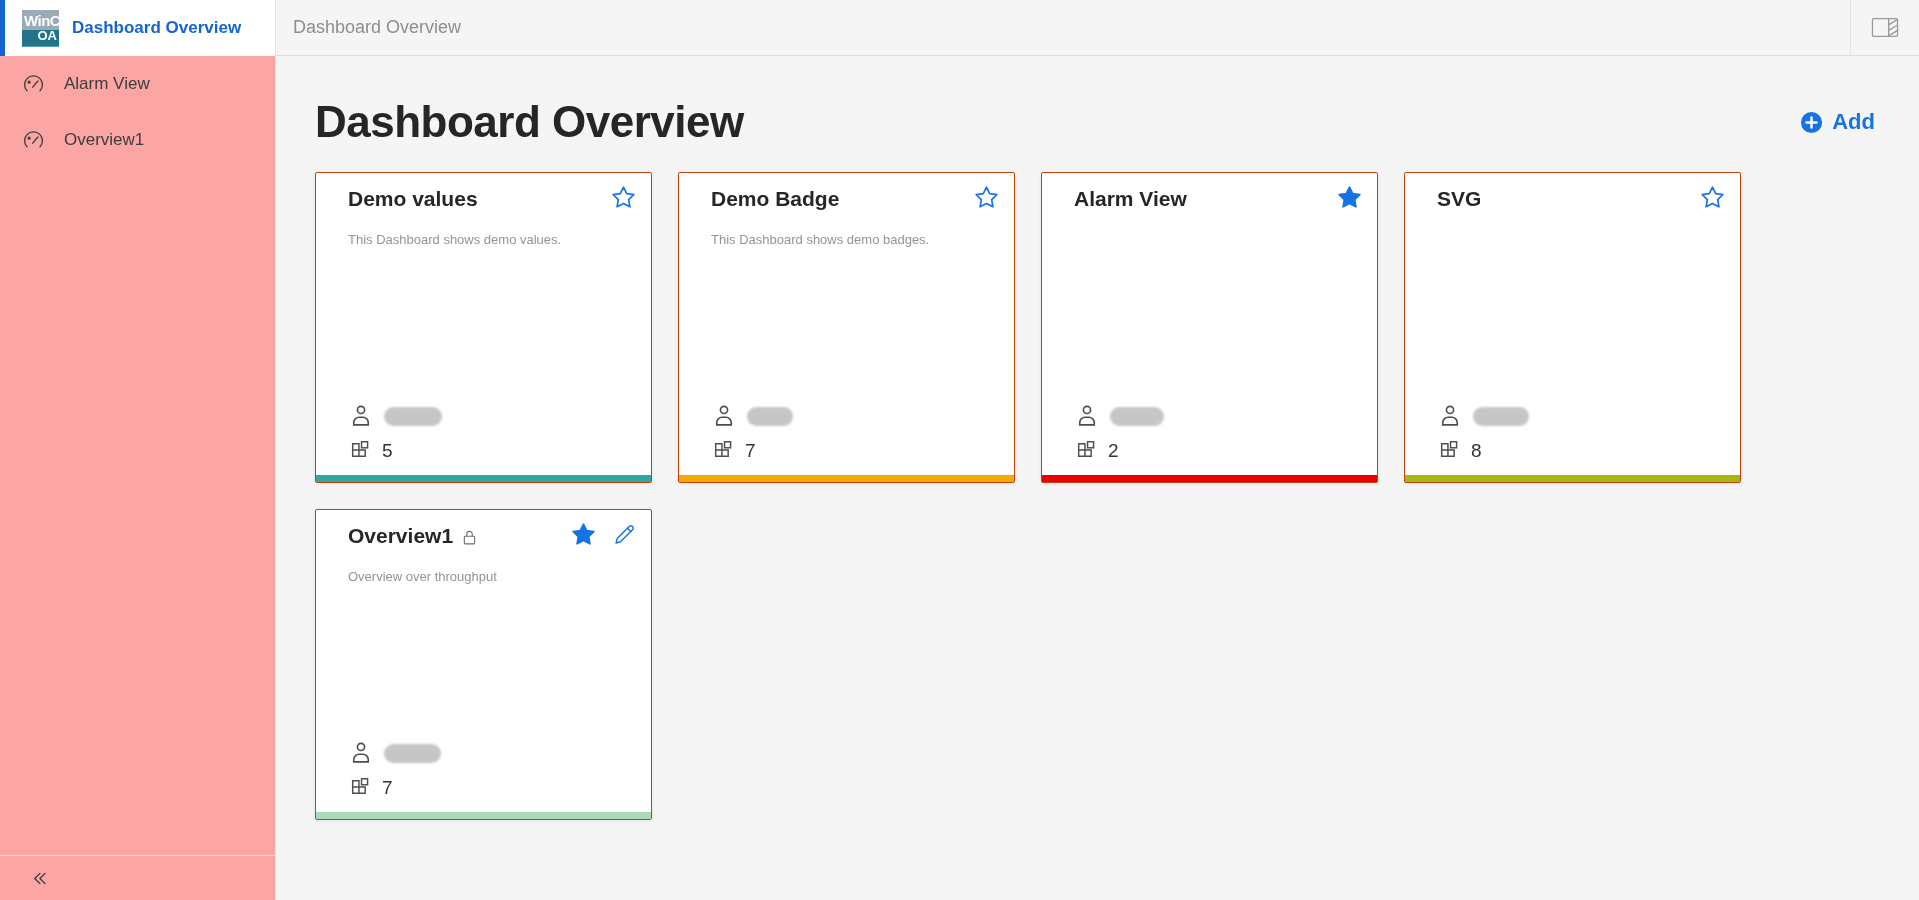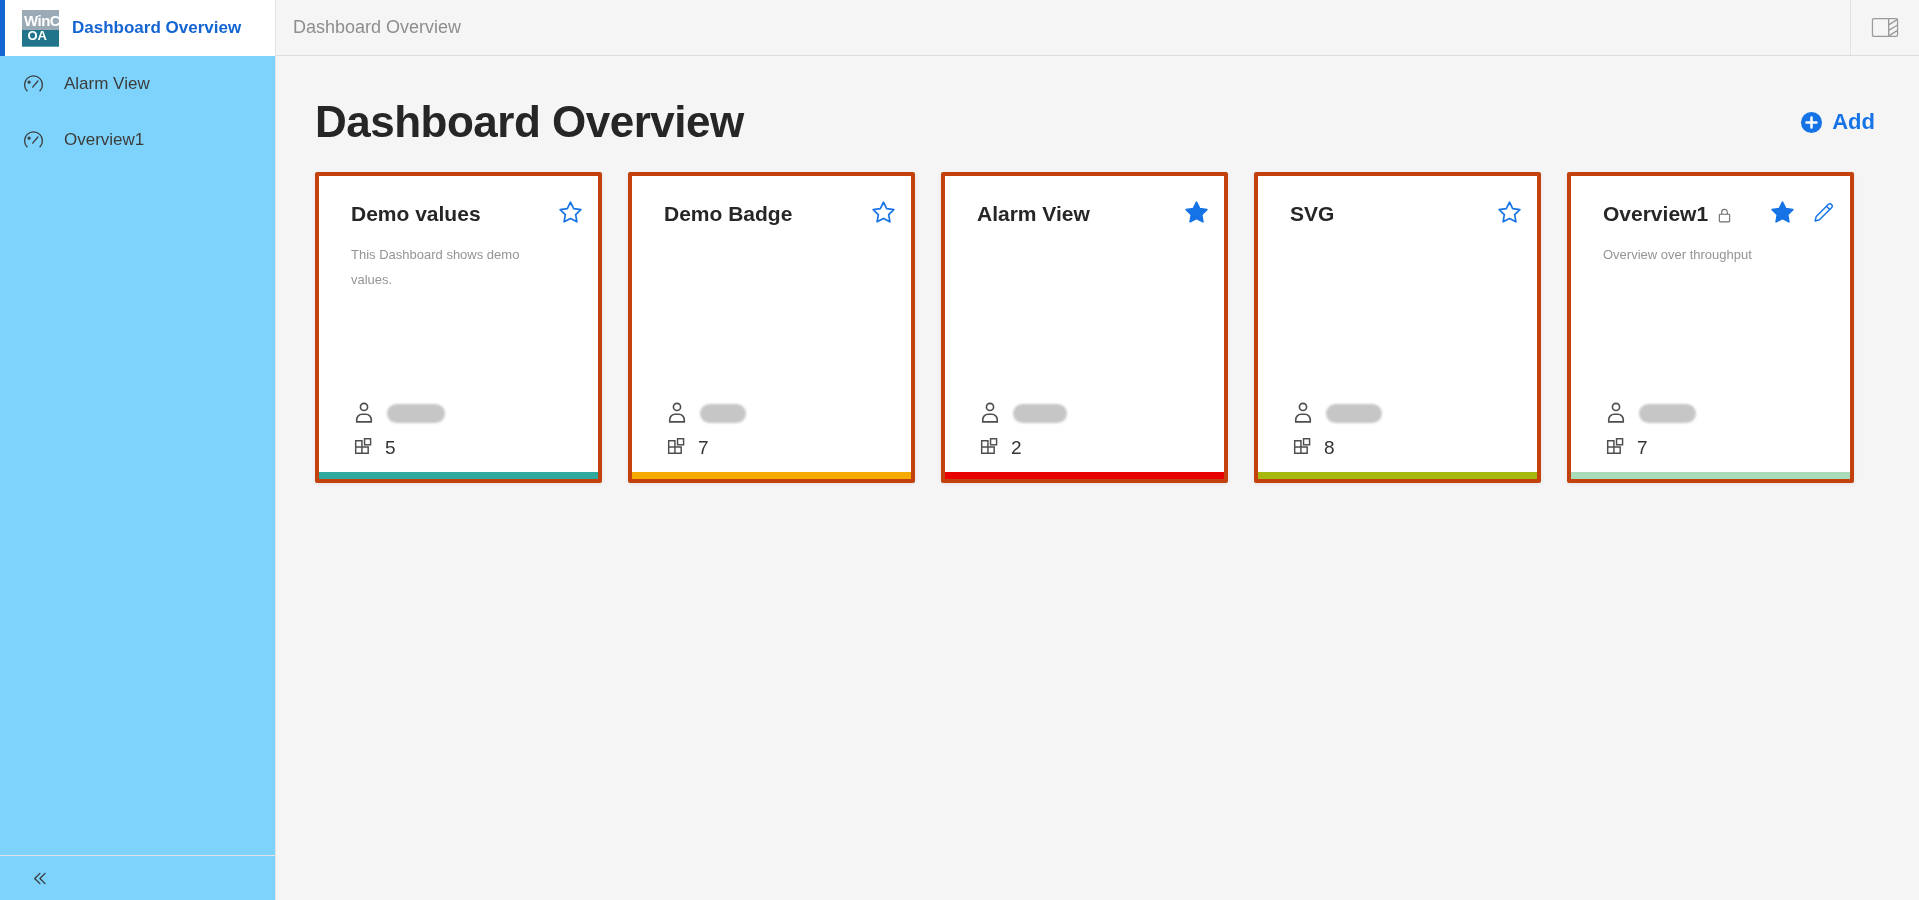--- a/index.html
+++ b/index.html
@@ -6,33 +6,33 @@
   html,body { margin:0; padding:0; }
   body {
     width:1919px; height:900px; overflow:hidden;
     font-family:"Liberation Sans", sans-serif;
     background:#f5f5f5; color:#262626;
   }
   .app { display:flex; width:1919px; height:900px; }
 
   
   .sidebar {
-    width:276px; flex-shrink:0; background:#7dd3fc;
+    width:276px; flex-shrink:0; background:#fca5a5;
     border-right:1px solid #e3e3e3; position:relative;
   }
   .sidebar-header {
     height:56px; background:#ffffff; display:flex; align-items:center;
     padding-left:22px; position:relative; cursor:pointer;
   }
   .active-bar { position:absolute; left:0; top:0; width:5px; height:56px; background:#1464d2; }
   .logo { width:37px; height:37px; margin-right:13px; overflow:hidden; flex-shrink:0; }
   .logo-top { height:20px; background:#9aabb5; color:#fff; font-size:15px; font-weight:bold;
               line-height:21px; padding-left:2px; letter-spacing:-0.5px; white-space:nowrap; }
   .logo-mid { height:16px; background:#21758a; color:#fff; font-size:13px; font-weight:bold;
-              line-height:12px; text-align:right; padding-right:12px; }
+              line-height:12px; text-align:right; padding-right:2px; }
   .logo-bot { height:4px; background:#5ba4b0; }
   .sidebar-title { color:#1464d2; font-size:17px; font-weight:bold; }
 
   .nav-item { height:56px; display:flex; align-items:center; padding-left:22px; cursor:pointer; }
   .nav-icon { width:23px; height:23px; stroke:#3c3c3c; fill:none; stroke-width:1.4;
               stroke-linecap:round; stroke-linejoin:round; flex-shrink:0; }
   .nav-label { margin-left:19px; font-size:17px; color:#3c3c3c; }
 
   .sidebar-footer {
     position:absolute; left:0; right:0; bottom:0; height:45px;
@@ -52,23 +52,23 @@
 
   .content { flex:1; padding:0 44px 0 39px; overflow:hidden; }
   .content-header { display:flex; align-items:center; justify-content:space-between; margin-top:40px; }
   .page-title { font-size:44px; line-height:52px; font-weight:bold; color:#262626;
                 letter-spacing:-0.5px; margin:0; }
   .add-button { display:flex; align-items:center; gap:9px; cursor:pointer; }
   .add-label { color:#1673e6; font-size:22px; font-weight:bold; }
 
   .cards { display:flex; flex-wrap:wrap; gap:26px; margin-top:24px; }
   .card {
-    width:287px; height:311px; background:#fff; border:4px solid #c2410c; border-radius:2px;
+    width:337px; height:311px; background:#fff; border:1px solid #c2410c; border-radius:2px;
     box-shadow:0 1px 4px rgba(0,0,0,0.07); position:relative;
-    padding:26px 14px 0 32px; cursor:pointer;
+    padding:14px 14px 0 32px; cursor:pointer;
   }
   .card-accent { position:absolute; left:0; bottom:0; width:100%; height:7px; }
   .card-header { display:flex; align-items:flex-start; }
   .card-title-wrap { flex:1; display:flex; align-items:center; min-width:0; }
   .card-title { font-size:21px; font-weight:bold; color:#262626; }
   .lock-icon { width:19px; height:19px; stroke:#6f6f6f; fill:none; stroke-width:1.4;
                margin-left:7px; margin-top:2px; display:none; }
   .card-icons { display:flex; align-items:center; gap:15px; margin-top:-3px; }
   .star-icon { width:27px; height:27px; color:#1673e6; stroke:currentColor; fill:none;
                stroke-width:1.5; stroke-linejoin:round; }
@@ -221,20 +221,21 @@
         <span class="card-title">Demo Badge</span>
 
       </div>
       <div class="card-icons">
         <svg class="star-icon" viewBox="0 0 24 24">
                   <use href="#sym-star"></use>
                 </svg>
 
       </div>
     </div>
+    <div class="card-desc">This Dashboard shows demo badges.</div>
     <div class="card-footer">
       <div class="owner-row">
         <svg class="person-icon" viewBox="0 0 24 24">
                   <use href="#sym-person"></use>
                 </svg>
         <div class="owner-pill" style="width: 46px;"></div>
       </div>
       <div class="count-row">
         <svg class="grid-icon" viewBox="0 0 24 24">
                   <use href="#sym-grid"></use>

